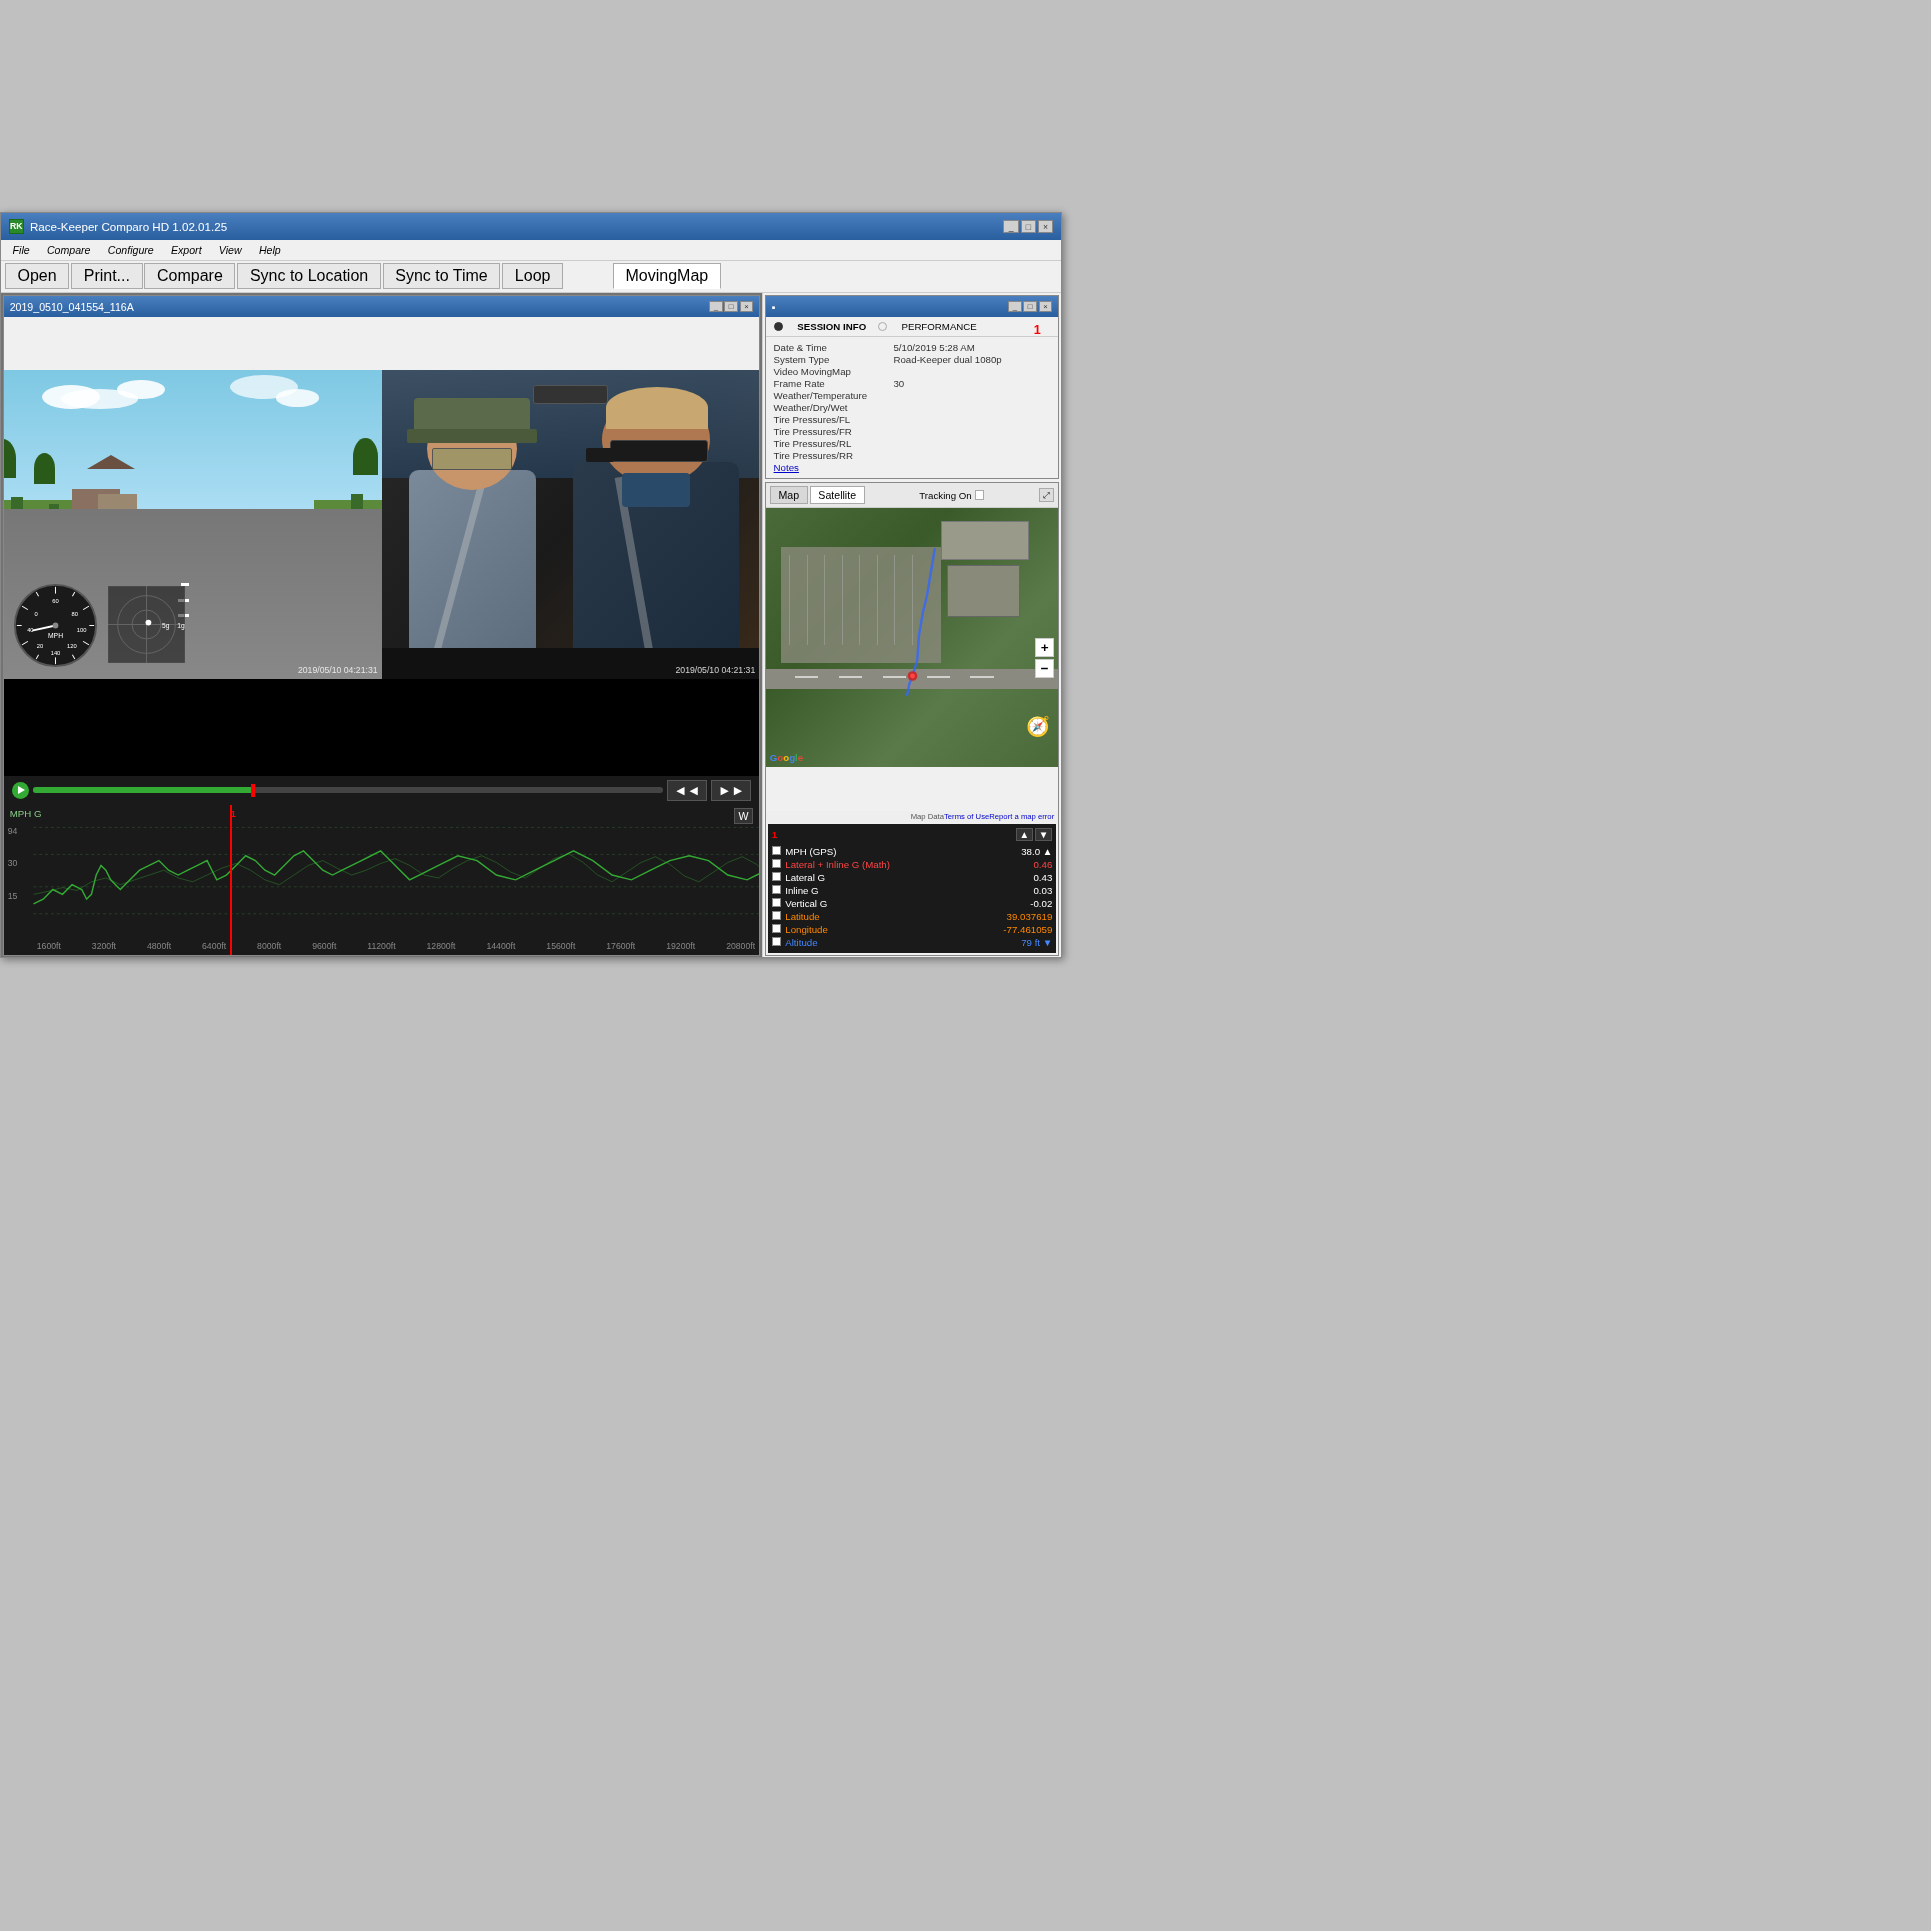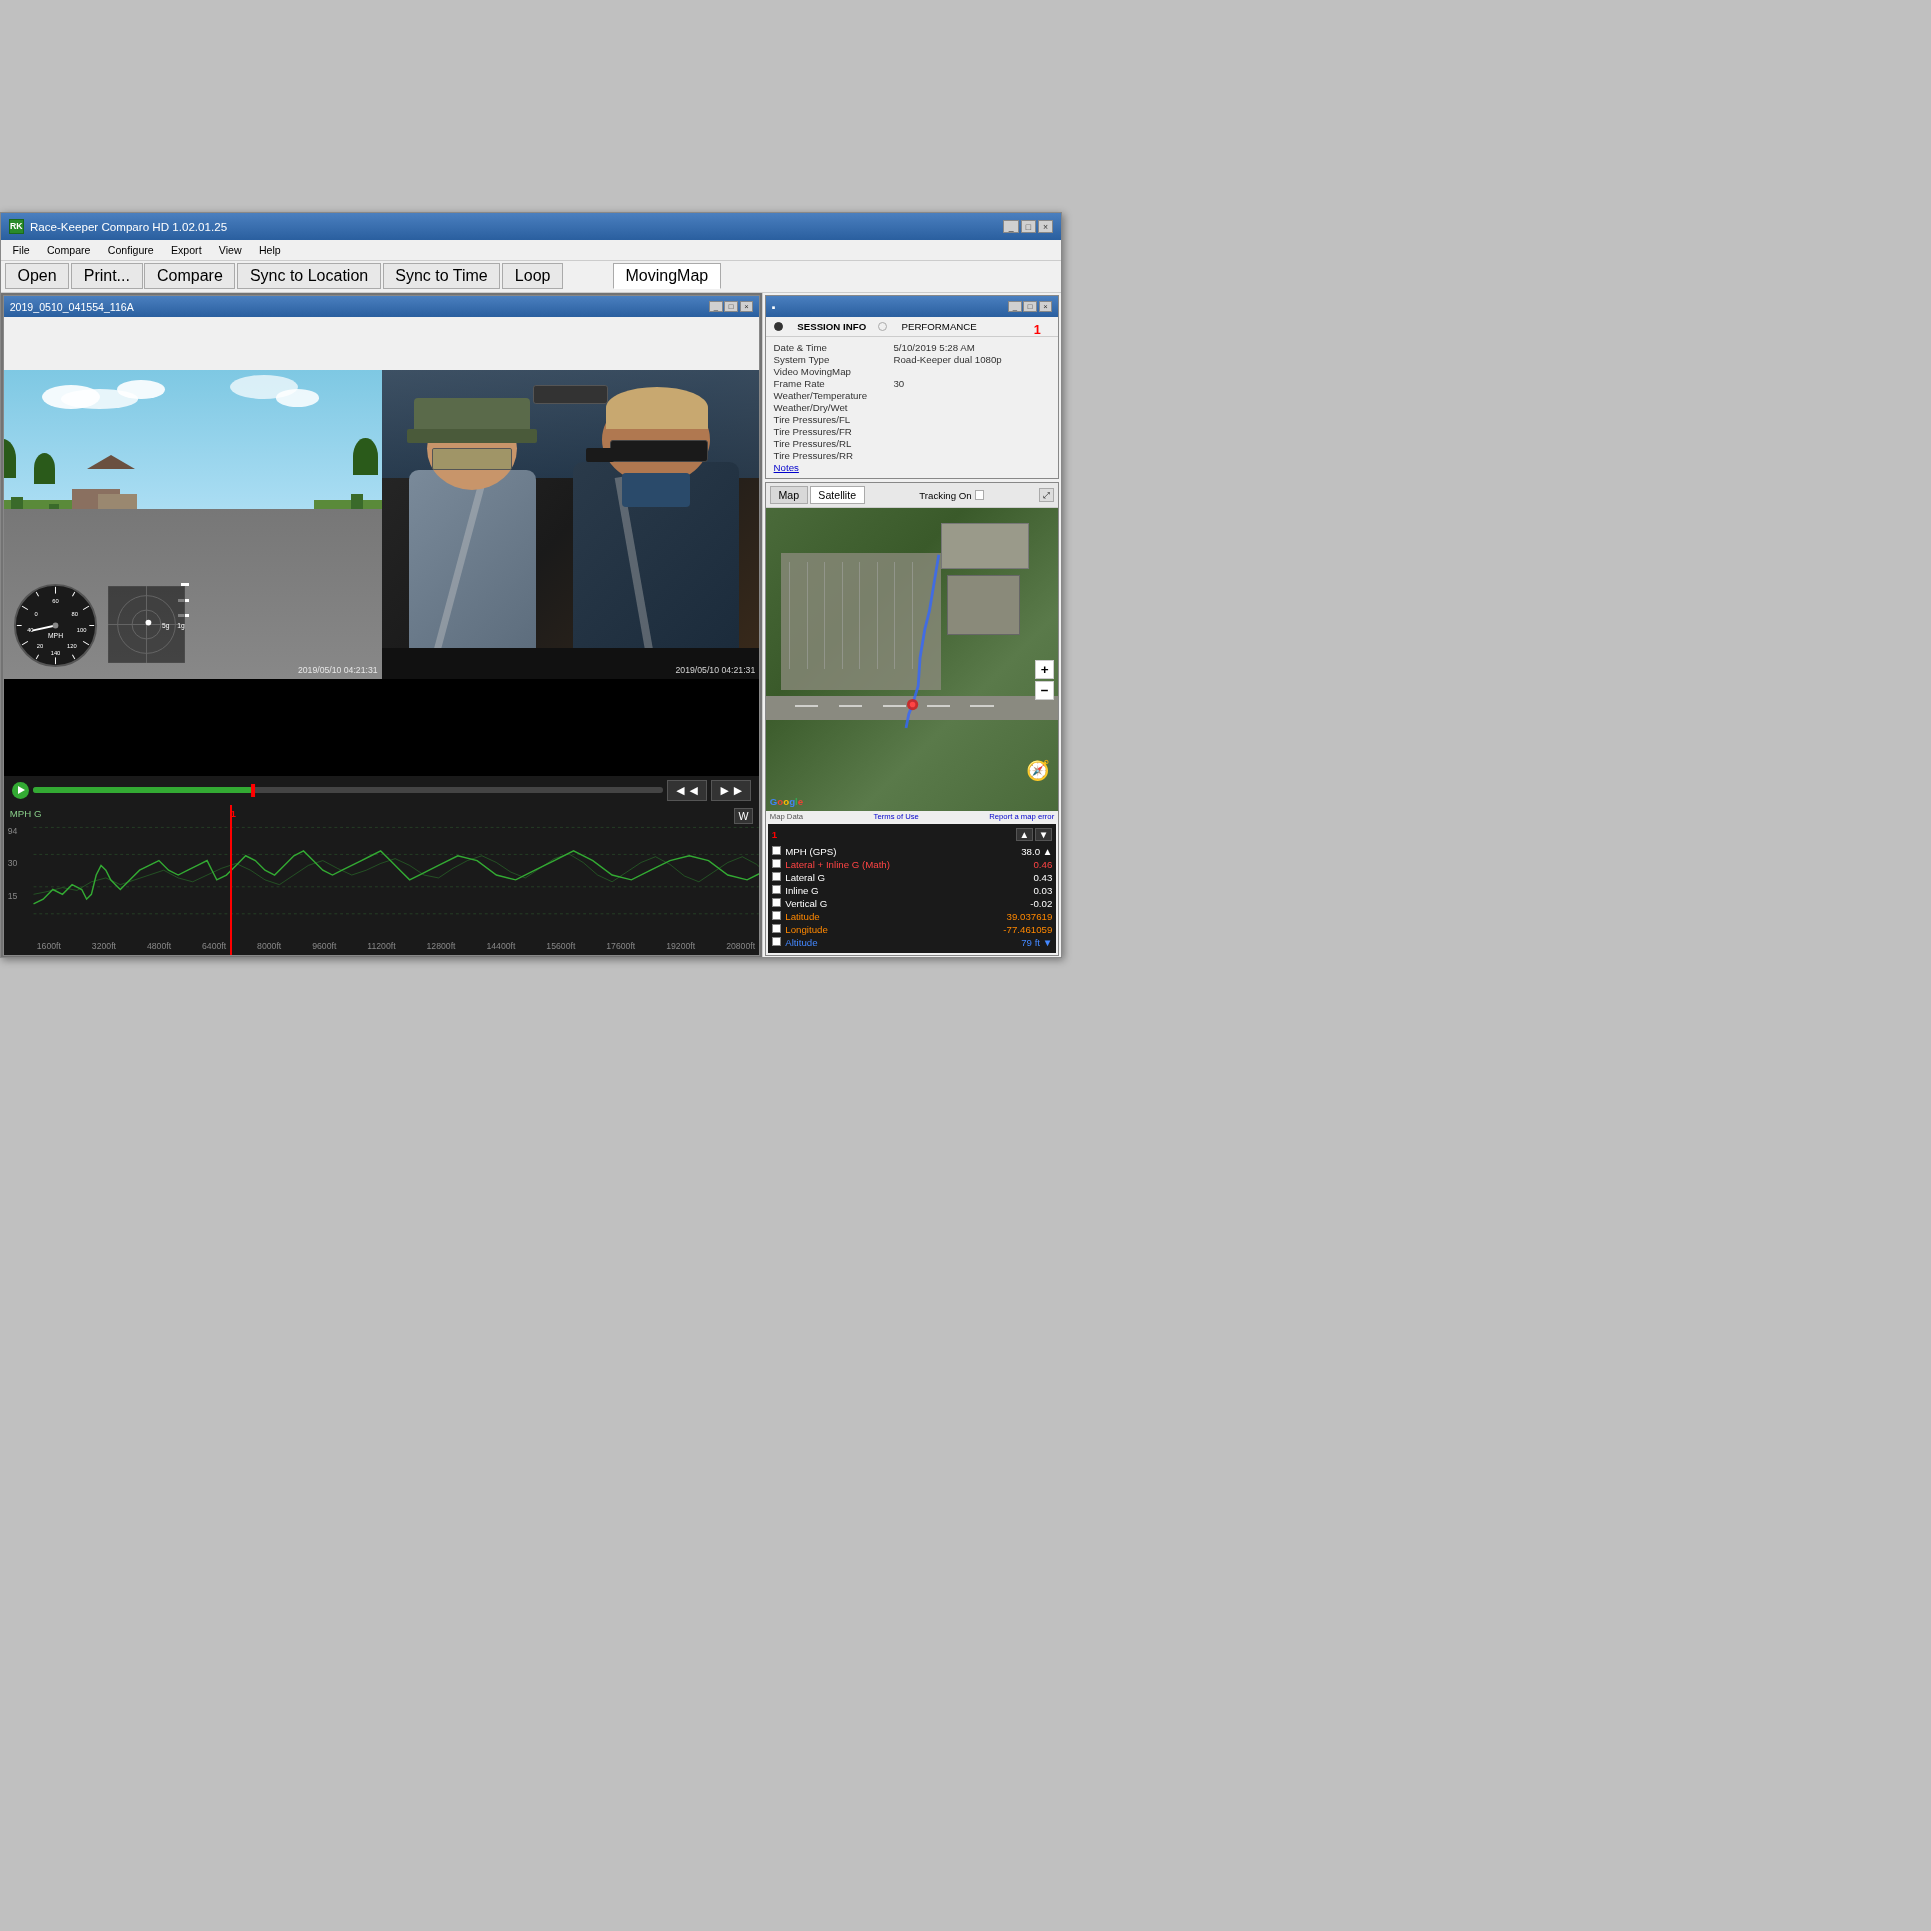--- a/index.html
+++ b/index.html
@@ -59,20 +59,21 @@
       color: #333;
     }
 
     
     #menu-bar {
       background: #f0f0f0;
       padding: 1.9px 3.9px;
       display: flex;
       gap: 1.9px;
       border-bottom: 1px solid #ccc;
+      font-style: italic;
     }
     .menu-item {
       padding: 1.9px 7.7px;
       font-size: 10.6px;
       cursor: pointer;
       color: #000;
     }
 
     
     #toolbar {
@@ -503,21 +504,22 @@
     #google-logo span:nth-child(3) { color: #fbbc05; }
     #google-logo span:nth-child(4) { color: #4285f4; }
     #google-logo span:nth-child(5) { color: #34a853; }
     #google-logo span:nth-child(6) { color: #ea4335; }
     #map-footer {
       font-size: 7.7px;
       color: #555;
       padding: 1px 3.9px;
       background: #eee;
       display: flex;
-      justify-content: space-between;
+      justify-content: flex-end;
+      margin-top: 44px;
     }
     #map-icon {
       position: absolute;
       right: 3.9px;
       bottom: 23px;
       font-size: 19.3px;
     }
 
     
     #data-panel {

